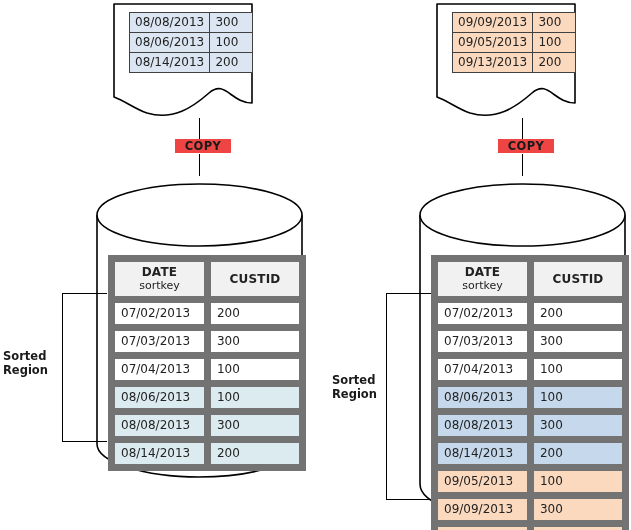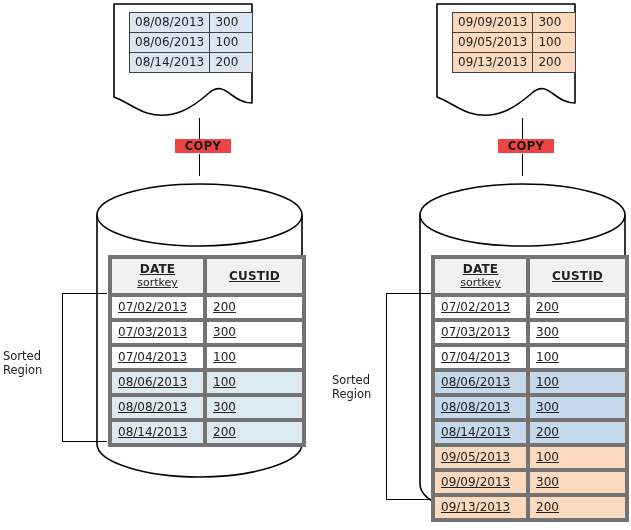--- a/index.html
+++ b/index.html
@@ -74,29 +74,28 @@
   }
 
   
   table.dbtable {
     border-collapse: collapse;
     position: absolute;
     background: #ffffff;
   }
   table.dbtable td,
   table.dbtable th {
-    border: 4px solid #737373;
+    border: 7px solid #737373;
     font-size: 12px;
     color: #222222;
     padding: 3px 6px 4px 6px;
     white-space: nowrap;
     text-align: left;
     font-weight: normal;
     font-family: "DejaVu Sans", "Liberation Sans", sans-serif;
-    text-decoration: underline;
   }
   table.dbtable th {
     background: #f1f1f1;
     text-align: center;
     padding: 3px 6px 4px 6px;
   }
   table.dbtable th .hd-main {
     display: block;
     font-weight: bold;
     font-size: 12px;
@@ -119,21 +118,21 @@
     color: #1a1a1a;
     text-align: center;
     background: #ef4444;
     padding: 0 3px;
   }
 
   
   .sorted-label {
     position: absolute;
     font-size: 11.5px;
-    font-weight: normal;
+    font-weight: bold;
     line-height: 1.25;
     color: #1a1a1a;
     text-align: left;
     white-space: pre-line;
   }
   .bracket {
     position: absolute;
     border: 1.4px solid #000000;
     border-right: none;
     background: transparent;

